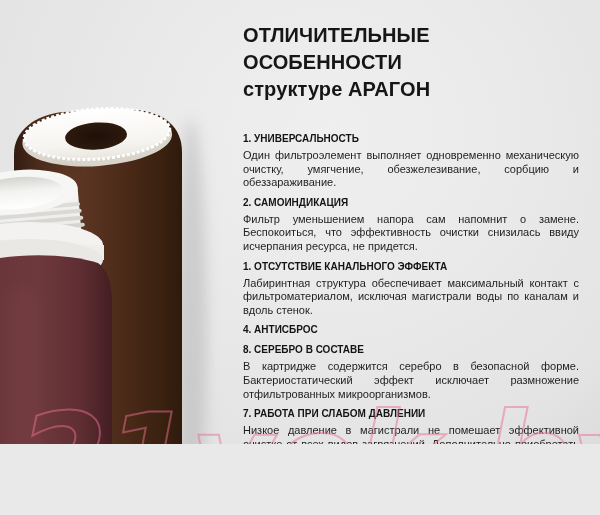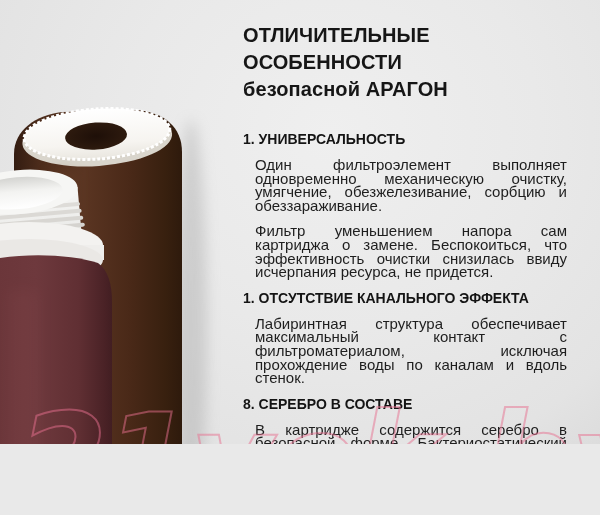--- a/index.html
+++ b/index.html
@@ -19,25 +19,25 @@
   }
   .page-title{
     margin:0 0 29px 0;
     font-size:20px;line-height:27px;font-weight:700;color:#161616;
     letter-spacing:.1px;
   }
   .page-title span{display:block;}
   .feature{margin:0 0 6px 0;}
   .feature h2{
     margin:0 0 3px 0;
-    font-size:14px;line-height:14px;font-weight:700;color:#141414;
+    font-size:10px;line-height:14px;font-weight:700;color:#141414;
   }
   .feature p{
-    margin:12px;
-    font-size:15px;line-height:13.6px;font-weight:400;color:#1e1e1e;
+    margin:0;
+    font-size:11px;line-height:13.6px;font-weight:400;color:#1e1e1e;
     text-align:justify;text-justify:inter-word;
   }
   .watermark-svg{position:absolute;left:0;top:0;pointer-events:none;}
 </style>
 </head>
 <body>
 
 <div class="stage">
 
   <svg class="product-svg" width="240" height="515" viewBox="0 0 240 515" aria-hidden="true">
@@ -119,35 +119,37 @@
       </g>
 
       <path d="M-40,268 C0,252 64,252 98,263 C108,270 112,284 112,302 L112,515 L-40,515 Z" fill="url(#frontBody)"></path>
       <rect x="8" y="290" width="30" height="210" fill="#8a4b50" opacity="0.18" filter="url(#soft)"></rect>
     </g>
   </svg>
 
   <div class="text-col">
     <h1 class="page-title">
       <span>ОТЛИЧИТЕЛЬНЫЕ ОСОБЕННОСТИ</span>
-      <span>безопасной АРАГОН</span>
+      <span>структуре АРАГОН</span>
     </h1>
 
     <div class="feature">
       <h2>1. УНИВЕРСАЛЬНОСТЬ</h2>
       <p>Один фильтроэлемент выполняет одновременно механическую очистку, умягчение, обезжелезивание, сорбцию и обеззараживание.</p>
     </div>
     <div class="feature">
-      <p>Фильтр уменьшением напора сам картриджа о замене. Беспокоиться, что эффективность очистки снизилась ввиду исчерпания ресурса, не придется.</p>
+      <h2>2. САМОИНДИКАЦИЯ</h2>
+      <p>Фильтр уменьшением напора сам напомнит о замене. Беспокоиться, что эффективность очистки снизилась ввиду исчерпания ресурса, не придется.</p>
     </div>
     <div class="feature">
       <h2>1. ОТСУТСТВИЕ КАНАЛЬНОГО ЭФФЕКТА</h2>
-      <p>Лабиринтная структура обеспечивает максимальный контакт с фильтроматериалом, исключая прохождение воды по каналам и вдоль стенок.</p>
+      <p>Лабиринтная структура обеспечивает максимальный контакт с фильтроматериалом, исключая магистрали воды по каналам и вдоль стенок.</p>
     </div>
     <div class="feature">
+      <h2>4. АНТИСБРОС</h2>
     </div>
     <div class="feature">
       <h2>8. СЕРЕБРО В СОСТАВЕ</h2>
       <p>В картридже содержится серебро в безопасной форме. Бактериостатический эффект исключает размножение отфильтрованных микроорганизмов.</p>
     </div>
     <div class="feature">
       <h2>7. РАБОТА ПРИ СЛАБОМ ДАВЛЕНИИ</h2>
       <p>Низкое давление в магистрали не помешает эффективной очистке от всех видов загрязнений. Дополнительно приобретать помпу не содержится.</p>
     </div>
   </div>

